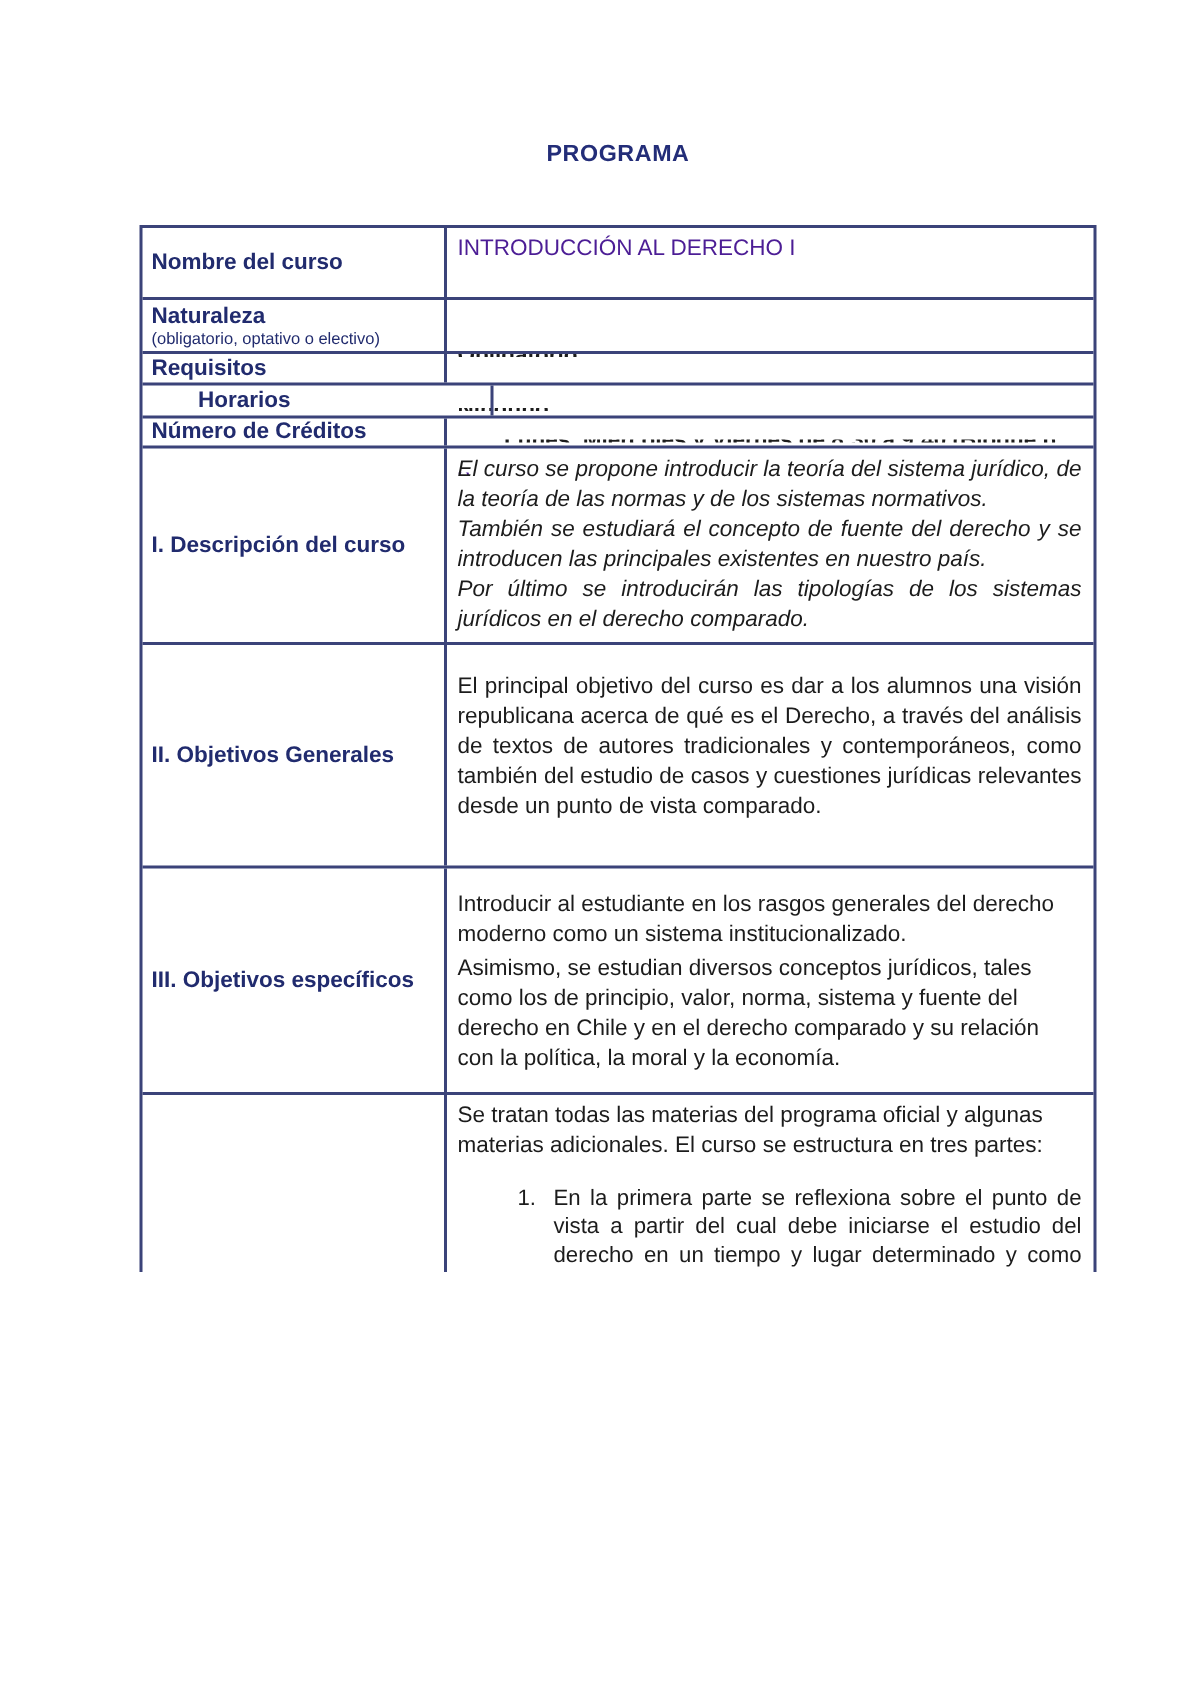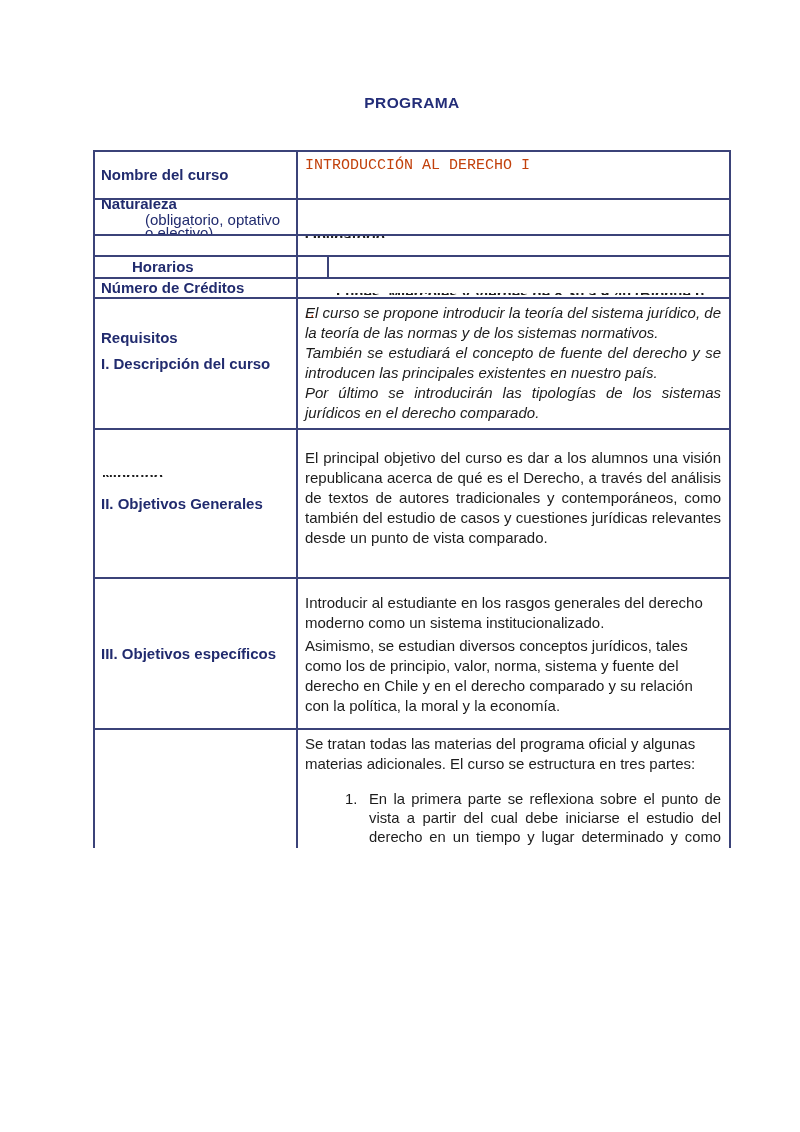--- a/index.html
+++ b/index.html
@@ -30,21 +30,21 @@
     position: absolute;
     top: 150px;
     left: 93px;
     width: 638px;
     border: 2px solid #3b4379;
   }
   .row { display: flex; width: 100%; }
   .row + .row { border-top: 2px solid #3b4379; }
   .r1 { height: 46px; }
   .r2 { height: 36px; }
-  .r3 { height: 21px; flex-direction: column; }
+  .r3 { height: 21px; }
   .r4 { height: 22px; padding-left: 31px; }
   .r5 { height: 20px; }
   .r6 { height: 131px; }
   .r7 { height: 149px; }
   .r8 { height: 151px; }
   .r9 { height: 313px; }
   .lbl {
     flex: 0 0 203px;
     width: 203px;
     border-right: 2px solid #3b4379;
@@ -53,35 +53,34 @@
     flex-direction: column;
     justify-content: center;
     color: #212b6e;
     font-weight: bold;
     font-size: 15px;
     line-height: 18px;
     overflow: hidden;
   }
   .lbl-sub {
     font-weight: normal;
-    font-size: 15px;
+    font-size: 11px;
     line-height: 13px;
     color: #212b6e;
-    margin-left: 44px;
   }
   .val {
     flex: 1 1 auto;
     padding: 1px 8px 1px 7px;
     font-size: 15px;
     line-height: 20px;
     overflow: hidden;
   }
   .val-top { padding-top: 4px; }
   .val-mid { display: flex; align-items: center; white-space: nowrap; margin-top: 36px; }
-  .navy { color: #c2410c; font-family: Liberation Mono, monospace; }
+  .navy { color: #4c1d95; }
   .bold { font-weight: bold; }
   .val p { margin: 0; }
   .just p, p.just { text-align: justify; }
   .r6 .val { padding-top: 4px; font-style: italic; }
   .r7 .val { padding-top: 18px; }
   .r8 .val { padding-top: 14px; }
   .r8 .val p + p { margin-top: 3px; }
   .r9 .val { padding-top: 4px; }
   .intro { line-height: 20px; margin: 0 0 16px 0 !important; }
   .list-item { display: flex; font-size: 14.8px; line-height: 19px; }

